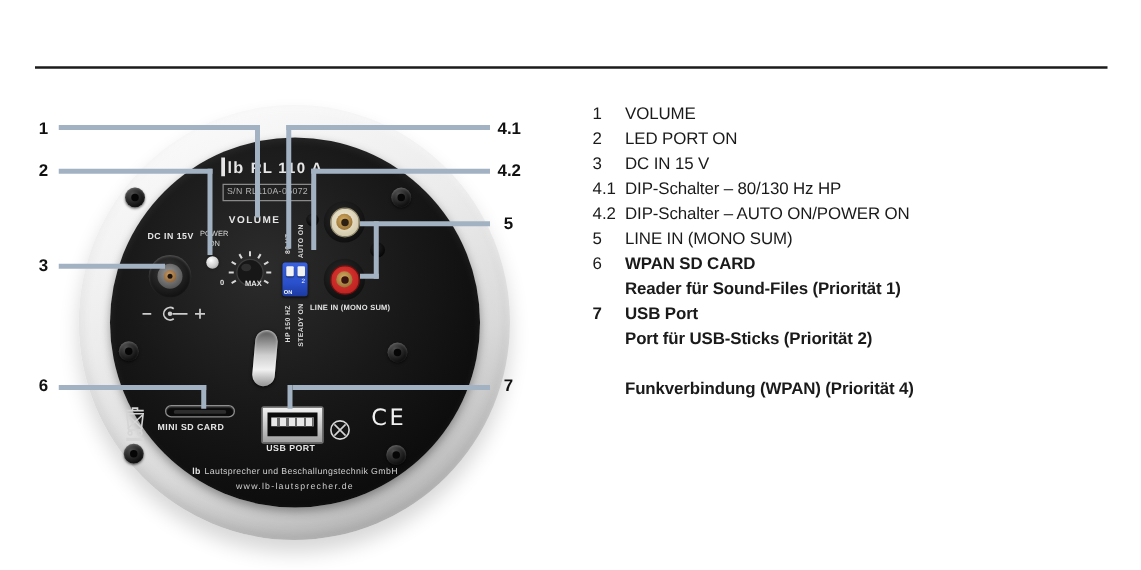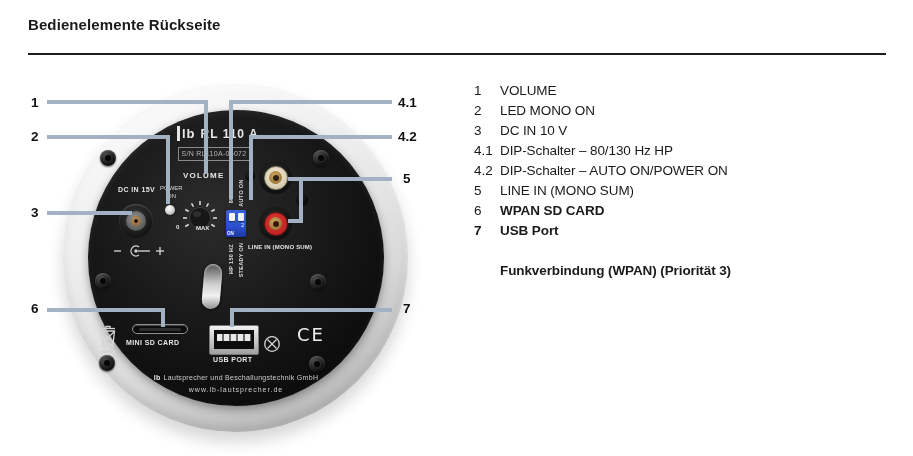--- a/index.html
+++ b/index.html
@@ -99,21 +99,20 @@
   .ltext{flex:1;letter-spacing:-0.1px;white-space:nowrap;}
   .b{font-weight:bold;}
 
   svg{display:block;}
 </style>
 </head>
 <body>
 
 <div class="page">
 
-  <div class="abs page-title">Bedienelemente Rückseite</div>
   <div class="abs title-rule"></div>
 
   <div class="abs outer-ring"></div>
   <div class="abs back-plate"></div>
 
   <div class="abs screw" style="left:100px;top:150px;"></div>
   <div class="abs screw" style="left:313px;top:150px;"></div>
   <div class="abs screw" style="left:95px;top:273px;"></div>
   <div class="abs screw" style="left:310px;top:274px;"></div>
   <div class="abs screw" style="left:99px;top:355px;"></div>
@@ -255,49 +254,57 @@
   <div class="abs cnum" style="left:403px;top:171px;">5</div>
   <div class="abs cnum" style="left:403px;top:301px;">7</div>
 
   <div class="abs legend">
       <div class="lrow">
         <span class="lnum">1</span>
         <span class="ltext">VOLUME</span>
       </div>
       <div class="lrow">
         <span class="lnum">2</span>
-        <span class="ltext">LED MONO ON</span>
+        <span class="ltext">LED PORT ON</span>
       </div>
       <div class="lrow">
         <span class="lnum">3</span>
-        <span class="ltext">DC IN 10 V</span>
+        <span class="ltext">DC IN 15 V</span>
       </div>
       <div class="lrow">
         <span class="lnum">4.1</span>
         <span class="ltext">DIP-Schalter – 80/130 Hz HP</span>
       </div>
       <div class="lrow">
         <span class="lnum">4.2</span>
         <span class="ltext">DIP-Schalter – AUTO ON/POWER ON</span>
       </div>
       <div class="lrow">
         <span class="lnum">5</span>
         <span class="ltext">LINE IN (MONO SUM)</span>
       </div>
       <div class="lrow">
         <span class="lnum">6</span>
         <span class="ltext b">WPAN SD CARD</span>
       </div>
       <div class="lrow">
+        <span class="lnum"></span>
+        <span class="ltext b">Reader für Sound-Files (Priorität 1)</span>
+      </div>
+      <div class="lrow">
         <span class="lnum b">7</span>
         <span class="ltext b">USB Port</span>
       </div>
       <div class="lrow">
         <span class="lnum"></span>
+        <span class="ltext b">Port für USB-Sticks (Priorität 2)</span>
+      </div>
+      <div class="lrow">
+        <span class="lnum"></span>
         <span class="ltext"></span>
       </div>
       <div class="lrow">
         <span class="lnum"></span>
-        <span class="ltext b">Funkverbindung (WPAN) (Priorität 3)</span>
+        <span class="ltext b">Funkverbindung (WPAN) (Priorität 4)</span>
       </div>
     </div>
 
 </div>
 
 </body></html>

